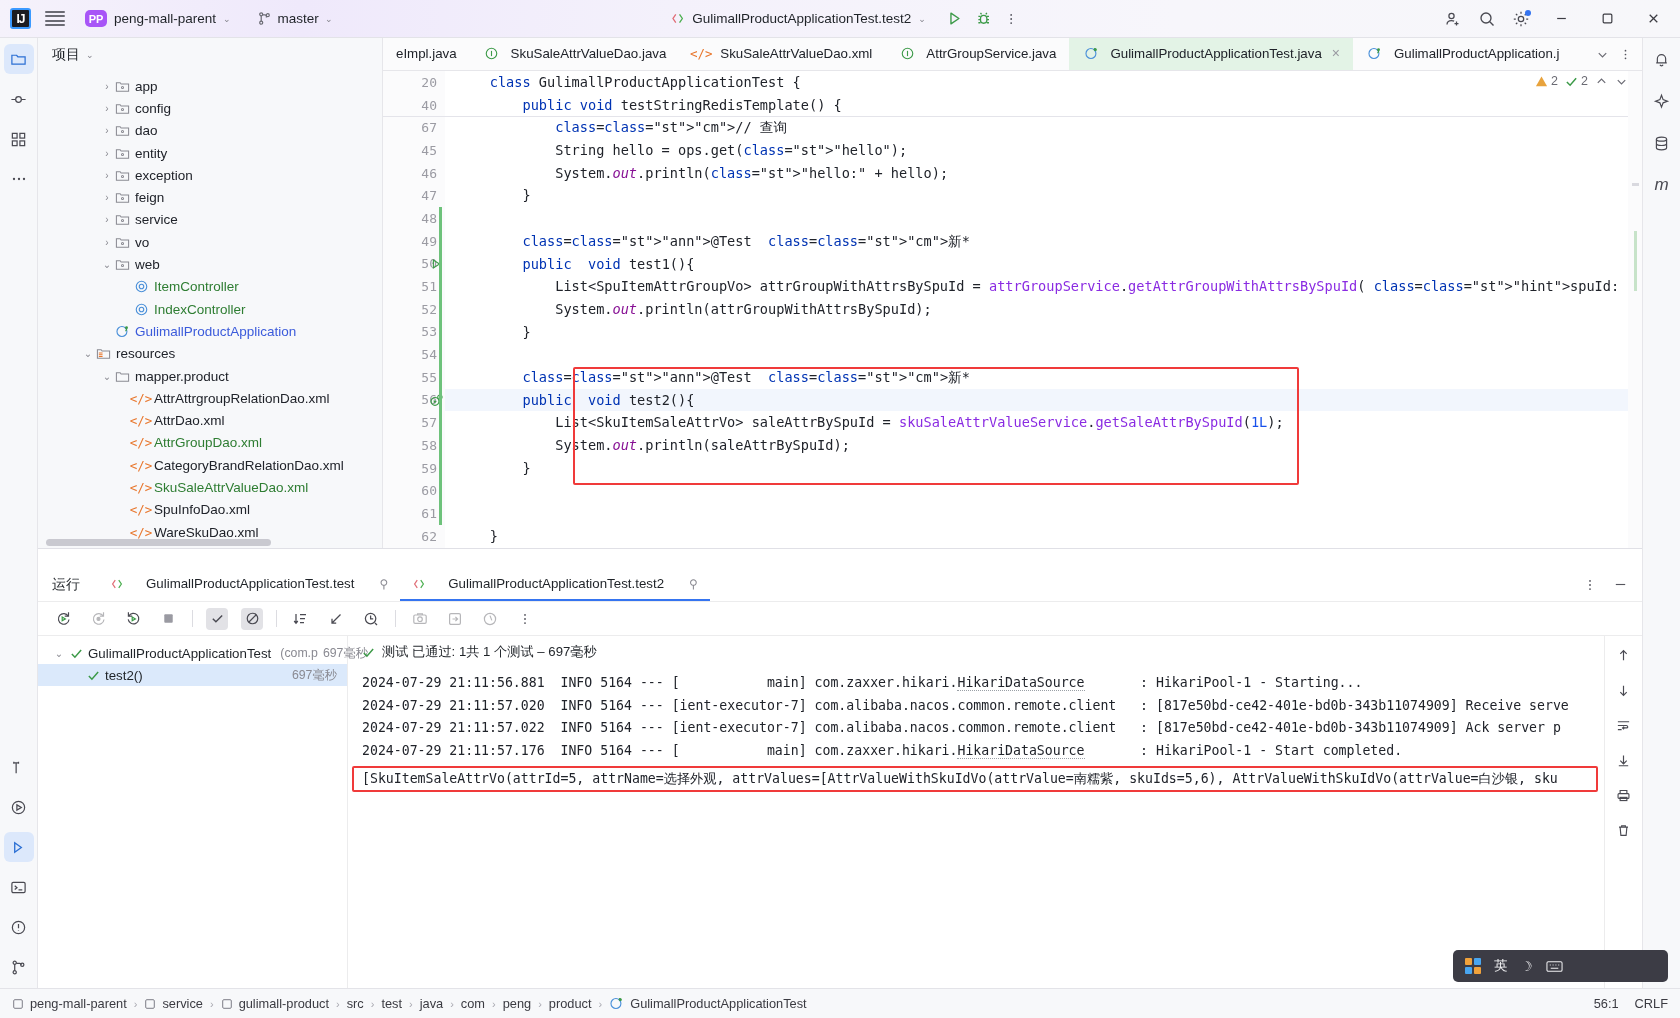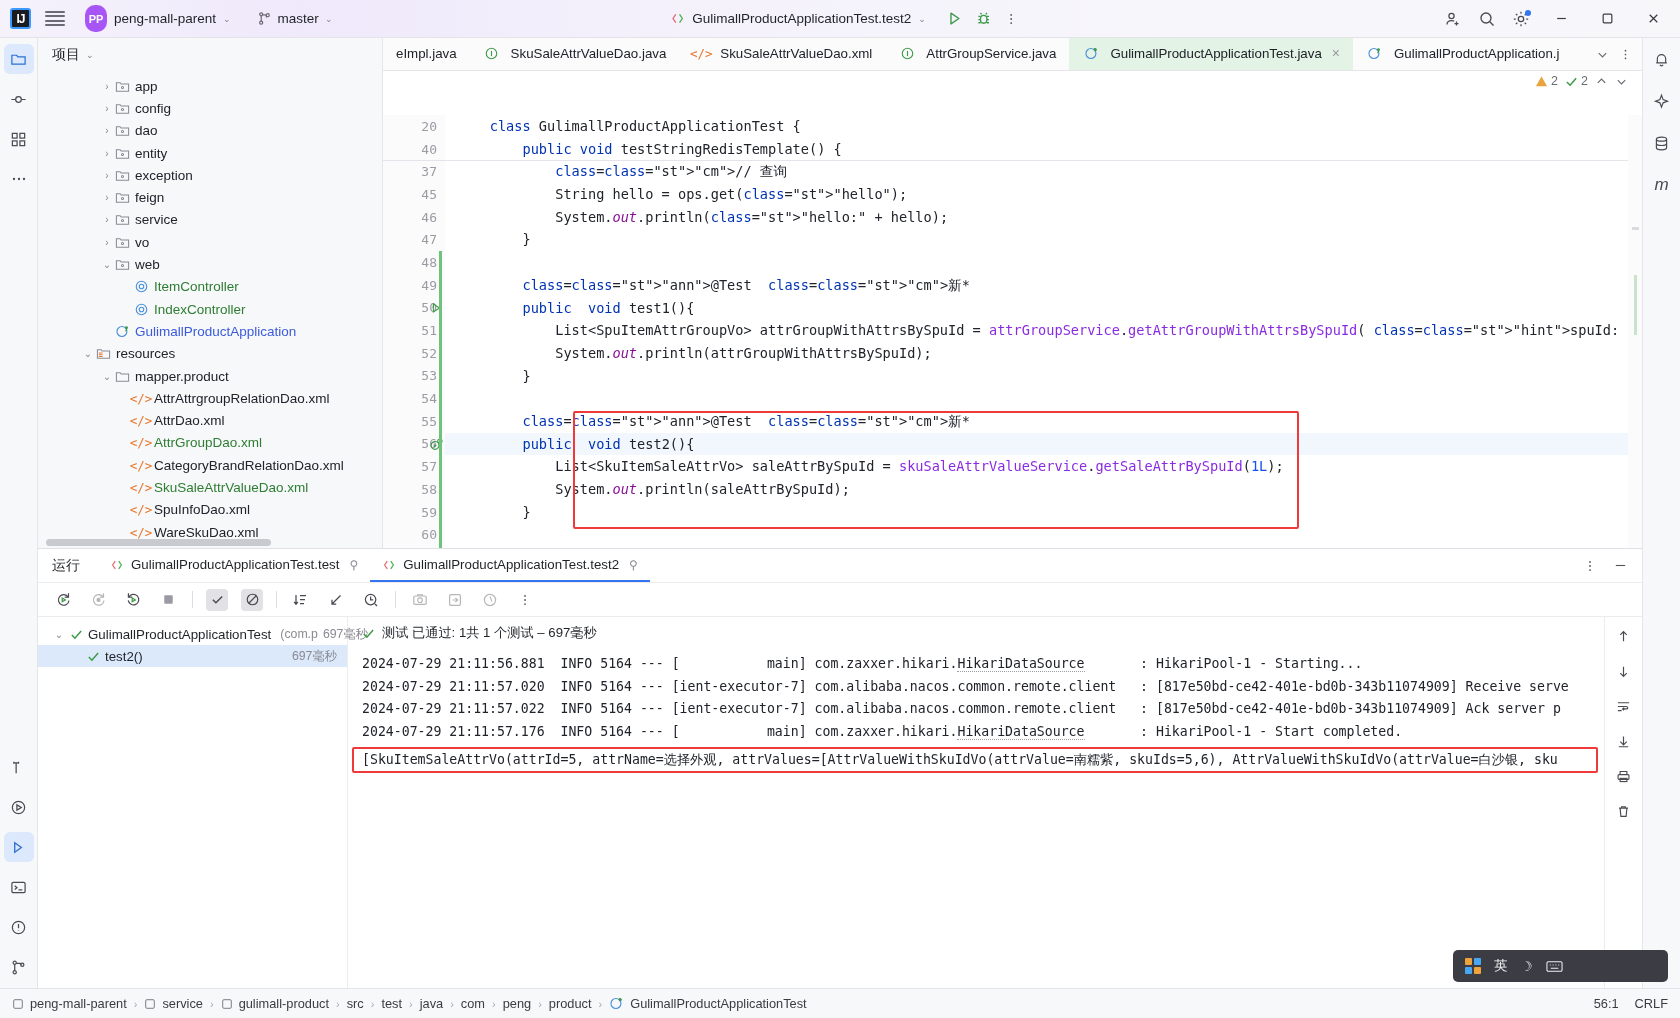--- a/index.html
+++ b/index.html
@@ -24,21 +24,21 @@
   .ij-logo {
     width:21px; height:21px; border-radius:3px;
     background:#1b1c21; color:#fff; font-size:12px; font-weight:bold;
     display:flex; align-items:center; justify-content:center;
     border:2px solid #3b9aff; letter-spacing:-1px;
   }
   .burger { width:20px; height:16px; display:flex; flex-direction:column; justify-content:space-between; cursor:pointer; }
   .burger i { display:block; height:2px; background:#6b6b74; border-radius:1px; }
   .proj-chip { display:flex; align-items:center; gap:7px; cursor:pointer; padding:3px 6px; border-radius:5px; }
   .pp-badge {
-    width:22px;height:27px;border-radius:10px;background:#a855f7;color:#fff;
+    width:22px;height:17px;border-radius:5px;background:#a855f7;color:#fff;
     font-size:11px;font-weight:bold;display:flex;align-items:center;justify-content:center;
   }
   .chev { font-size:9px; color:#84848c; }
   .branch-chip { display:flex; align-items:center; gap:6px; cursor:pointer; padding:3px 6px;border-radius:5px; }
   .tb-center {
     position:absolute; left:50%; transform:translateX(-50%);
     display:flex; align-items:center; gap:12px;
   }
   .runcfg { display:flex; align-items:center; gap:7px; cursor:pointer; padding:3px 8px; border-radius:5px;}
   .ico { display:inline-flex; align-items:center; justify-content:center; }
@@ -75,21 +75,21 @@
   .tree { flex:1 1 auto; overflow:hidden; position:relative; padding-top:3px; }
   .trow { height:22.3px; display:flex; align-items:center; font-size:13.5px; white-space:nowrap; cursor:pointer; }
   .arrow { width:12px; text-align:center; color:#8a8a92; font-size:10px; flex:0 0 12px; }
   .tico { width:18px; flex:0 0 18px; display:flex; align-items:center; justify-content:center; margin-right:4px;}
   .tlabel { color:#20232a; }
   .tlabel.green { color:#2e7d32; }
   .tlabel.blue { color:#3b5bdb; }
   .tscroll { position:absolute; left:0; bottom:0; height:7px; background:#c9c9d0; border-radius:4px; }
 
   
-  .editor { flex:1 1 auto; display:flex; flex-direction:column; min-width:0; background:#fff; position:relative;gap:44px;}
+  .editor { flex:1 1 auto; display:flex; flex-direction:column; min-width:0; background:#fff; position:relative;}
   .tabsbar { height:33px; flex:0 0 33px; display:flex; align-items:stretch; border-bottom:1px solid #e6e6ea; background:#fbfbfc; overflow:hidden; position:relative;}
   .etab { display:flex; align-items:center; gap:6px; padding:0 13px; font-size:13.3px; color:#20232a; white-space:nowrap; cursor:pointer; border-bottom:2px solid transparent;}
   .etab.sel { background:#e3f3e6; border-bottom:2px solid transparent;text-align:center; }
   .etab .x { color:#9a9aa2; font-size:14px; margin-left:4px; }
   .tabsbar-right { margin-left:auto; display:flex; align-items:center; gap:10px; padding:0 10px; flex:0 0 auto; background:#fbfbfc;}
 
   .inspbar { position:absolute; right:14px; top:36px; display:flex; align-items:center; gap:7px; font-size:12.5px; z-index:5;}
   .warnpill { display:flex;align-items:center;gap:3px; color:#6b6b74;}
 
   .codearea { flex:1 1 auto; display:flex; min-height:0; position:relative; overflow:hidden; font-family:"DejaVu Sans Mono", monospace; font-size:13.6px;}
@@ -103,23 +103,23 @@
   .num { color:#1750eb;margin-top:7px; }
   .fld { color:#871094; font-style:italic; }
   .mth { color:#8a2be2; }
   .redbox { position:absolute; border:2.4px solid #f03a3a; border-radius:2px; pointer-events:none; }
 
   .minimap { position:absolute; right:0; top:0; bottom:0; width:14px; background:#fbfbfc; }
   .mm-mark { position:absolute; right:3px; width:7px; height:3px; }
 
   
   .lower { flex:1 1 auto; display:flex; flex-direction:column; border-top:1px solid #e0e0e6; background:#fff; min-height:0;}
-  .runhdr { height:34px; flex:0 0 34px; display:flex; align-items:center; gap:0; padding-left:14px; border-bottom:1px solid #ececed;}
+  .runhdr { height:34px; flex:0 0 34px; display:flex; align-items:center; gap:0; padding-left:14px; border-bottom:1px solid #ececed;margin-top:19px;}
   .runtitle { font-size:14px; margin-right:18px;}
-  .rtab { display:flex; align-items:center; gap:7px; padding:0 12px; height:33px; font-size:13.3px; cursor:pointer; border-bottom:2.5px solid transparent;justify-content:space-between;}
+  .rtab { display:flex; align-items:center; gap:22px; padding:0 12px; height:33px; font-size:13.3px; cursor:pointer; border-bottom:2.5px solid transparent;justify-content:space-between;}
   .rtab.sel { border-bottom:2.5px solid #3574f0; }
   .rtab .pin { color:#8b8b93; font-size:12px; margin-left:3px;}
   .runhdr-right { margin-left:auto; display:flex; align-items:center; gap:16px; padding-right:14px; color:#5a5a62;}
 
   .runtools { height:34px; flex:0 0 34px; display:flex; align-items:center; gap:13px; padding-left:14px; border-bottom:1px solid #ececed;}
   .tool { width:22px;height:22px;display:flex;align-items:center;justify-content:center;cursor:pointer;color:#4a4a52;}
   .tool.togg { background:#e2e2e6; border-radius:4px; }
   .tool.dim { opacity:.4; }
   .vsep { width:1px; height:17px; background:#dcdce1; }
 
@@ -641,21 +641,21 @@
               <svg width="13" height="13" viewBox="0 0 14 14" fill="none" stroke="#6b6b74" stroke-width="1.3">
                   <path d="M3 5.5 7 9.5 11 5.5"></path>
                 </svg>
             </span>
           </div>
 
           <div class="codearea">
             <div class="gutter" id="gutter">
                 <div class="gline">20</div>
                 <div class="gline">40</div>
-                <div class="gline">37</div>
+                <div class="gline">67</div>
                 <div class="gline">45</div>
                 <div class="gline">46</div>
                 <div class="gline">47</div>
                 <div class="gline">48</div>
                 <div class="gline">49</div>
                 <div class="gline">50</div>
                 <div class="runmark" style="top: 185.6px;">
                   <svg width="14" height="14" viewBox="0 0 16 16" fill="none" stroke="#3c9a48" stroke-width="1.25">
                     <path d="M5 3.4 12 8l-7 4.6z"></path>
                   </svg>

